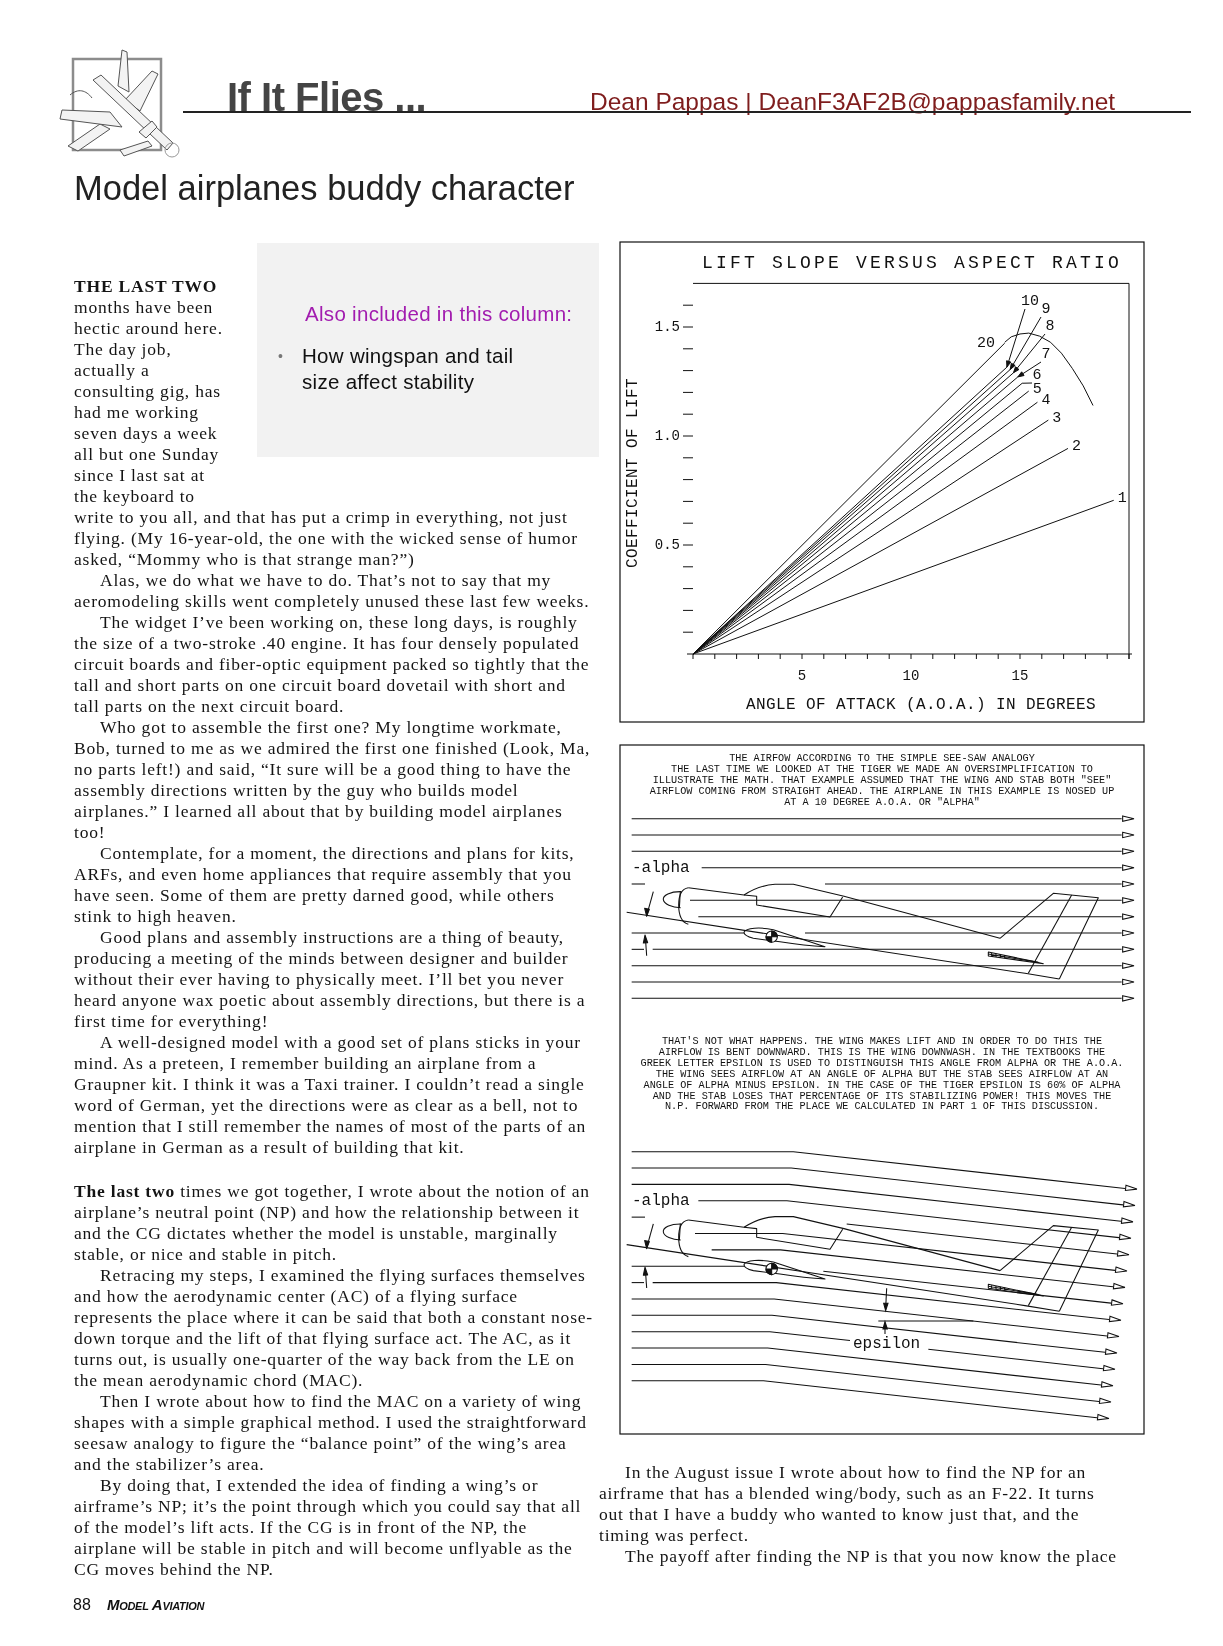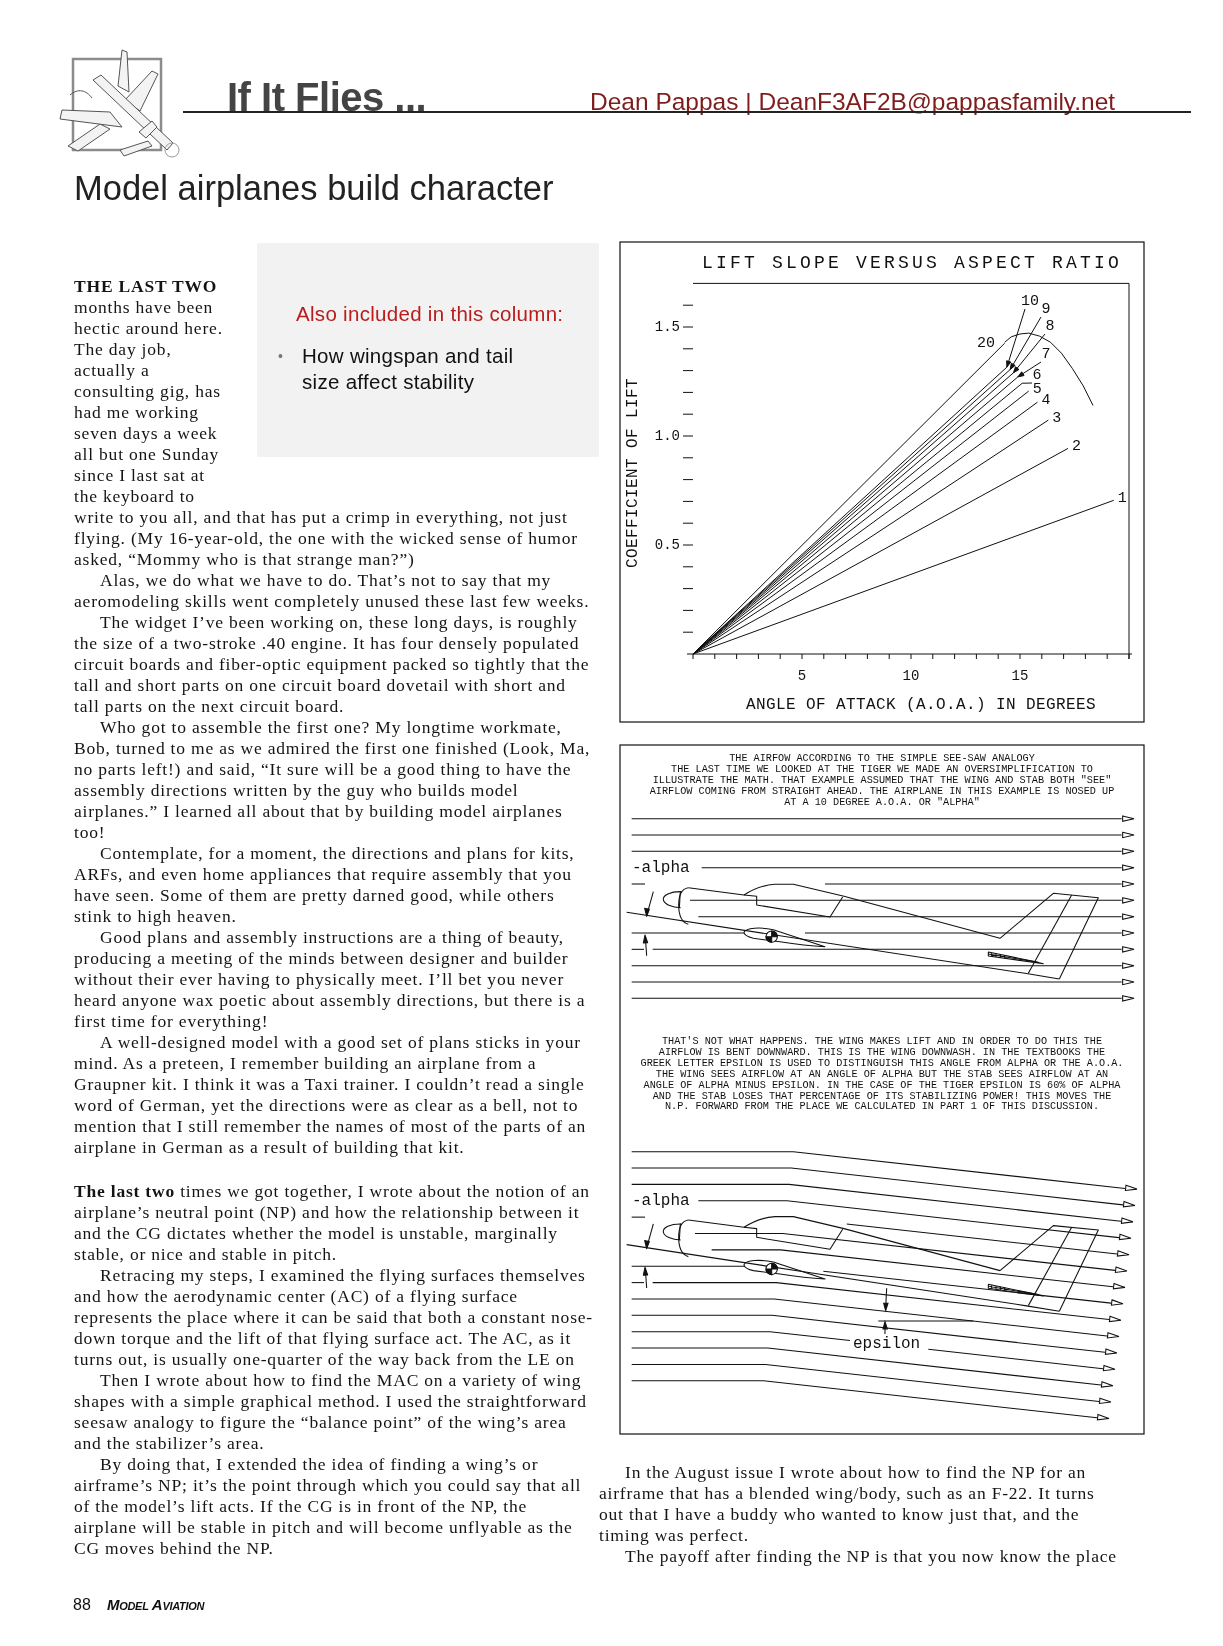--- a/index.html
+++ b/index.html
@@ -4,21 +4,21 @@
 <style>
   html, body { margin:0; padding:0; background:#ffffff; }
   body { width:1223px; height:1646px; position:relative; overflow:hidden; color:#141414; }
   .abs { position:absolute; }
   .logo { position:absolute; left:55px; top:40px; width:130px; height:130px; }
   .col-title { left:183px; top:77px; font-family:"Liberation Sans", sans-serif; font-weight:bold; font-size:40px; line-height:40px; color:#444444; white-space:nowrap; letter-spacing:-0.5px;margin-left:44px; }
   .byline { left:590px; top:90px; font-family:"Liberation Sans", sans-serif; font-size:24.5px; line-height:24.5px; color:#7f1d1d; white-space:nowrap; }
   .rule { left:183px; top:111px; width:1008px; height:0; border-top:2px solid #222222; }
   .headline { left:74px; top:171px; font-family:"Liberation Sans", sans-serif; font-size:34.5px; line-height:34.5px; color:#222222; white-space:nowrap; }
   .sidebar { left:257px; top:243px; width:342px; height:214px; background:#f2f2f2; }
-  .sb-heading { position:absolute; left:39px; top:61px; font-family:"Liberation Sans", sans-serif; font-size:20.5px; line-height:20.5px; color:#b91c1c; white-space:nowrap; letter-spacing:0.3px; }
+  .sb-heading { position:absolute; left:48px; top:61px; font-family:"Liberation Sans", sans-serif; font-size:20.5px; line-height:20.5px; color:#a21caf; white-space:nowrap; letter-spacing:0.3px; }
   .sb-item { position:absolute; left:21px; top:100px; width:275px; font-family:"Liberation Sans", sans-serif; font-size:20.5px; line-height:26px; color:#111; letter-spacing:0.3px; display:flex; }
   .sb-bullet { width:24px; flex:none; color:#777; font-size:14px; }
   .sb-text { width:250px; }
   .textcol { font-family:"Liberation Serif", serif; font-size:17.5px; letter-spacing:0.8px; color:#141414; }
   .leftcol { left:74px; top:244px; width:530px;margin-top:32px; }
   .rightcol { left:599px; top:1462px; width:530px; }
   .line { height:21px; line-height:21px; white-space:pre; }
   .line.first { padding-left:26px; }
   .line b { font-weight:bold; }
   .section + .section { margin-top:23px; }
@@ -48,21 +48,21 @@
     <polygon points="120,150 148,141 152,146 124,156"></polygon>
     <path d="M70,95 C78,88 86,90 92,98" fill="none"></path>
     <circle cx="172" cy="150" r="7" fill="none" stroke="#999"></circle>
   </g>
 </svg>
 
 <div class="abs col-title">If It Flies ...</div>
 <div class="abs byline">Dean Pappas | DeanF3AF2B@pappasfamily.net</div>
 <div class="abs rule"></div>
 
-<div class="abs headline">Model airplanes build character</div>
+<div class="abs headline">Model airplanes buddy character</div>
 
 <div class="abs sidebar">
   <div class="sb-heading">Also included in this column:</div>
   <div class="sb-item">
     <span class="sb-bullet">•</span>
     <span class="sb-text">How wingspan and tail size affect stability</span>
   </div>
 </div>
 
 <div class="abs textcol leftcol" id="left-col">
@@ -130,20 +130,21 @@
         <div class="line"><span>airplane’s neutral point (NP) and how the relationship between it</span></div>
         <div class="line"><span>and the CG dictates whether the model is unstable, marginally</span></div>
         <div class="line"><span>stable, or nice and stable in pitch.</span></div>
       </div>
       <div class="para">
         <div class="line first"><span>Retracing my steps, I examined the flying surfaces themselves</span></div>
         <div class="line"><span>and how the aerodynamic center (AC) of a flying surface</span></div>
         <div class="line"><span>represents the place where it can be said that both a constant nose-</span></div>
         <div class="line"><span>down torque and the lift of that flying surface act. The AC, as it</span></div>
         <div class="line"><span>turns out, is usually one-quarter of the way back from the LE on</span></div>
+        <div class="line"><span>the mean aerodynamic chord (MAC).</span></div>
       </div>
       <div class="para">
         <div class="line first"><span>Then I wrote about how to find the MAC on a variety of wing</span></div>
         <div class="line"><span>shapes with a simple graphical method. I used the straightforward</span></div>
         <div class="line"><span>seesaw analogy to figure the “balance point” of the wing’s area</span></div>
         <div class="line"><span>and the stabilizer’s area.</span></div>
       </div>
       <div class="para">
         <div class="line first"><span>By doing that, I extended the idea of finding a wing’s or</span></div>
         <div class="line"><span>airframe’s NP; it’s the point through which you could say that all</span></div>

